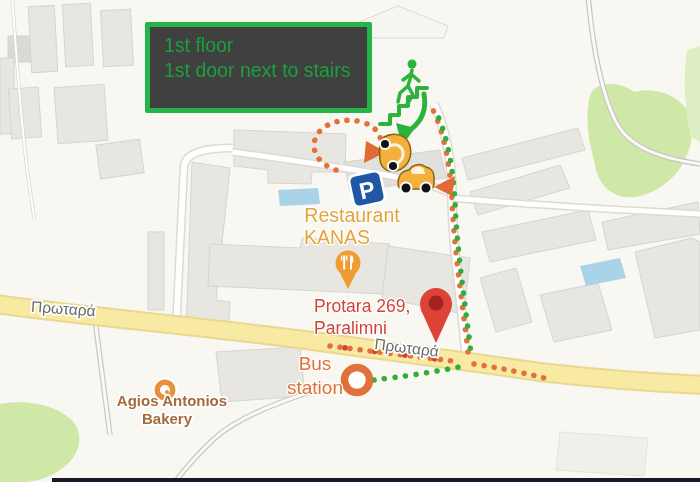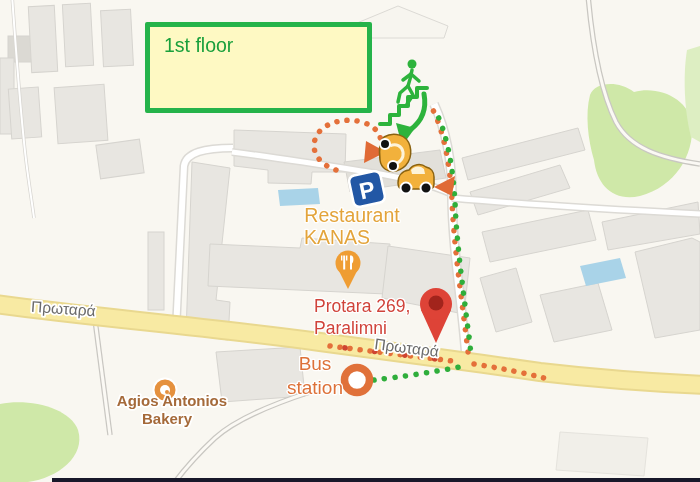--- a/index.html
+++ b/index.html
@@ -7,21 +7,21 @@
     position:relative; width:700px; height:482px; overflow:hidden;
     background:#f9f7f1;
     font-family:"Liberation Sans", sans-serif;
   }
   .map-wrap svg { position:absolute; left:0; top:0; }
   svg text { font-family:"Liberation Sans", sans-serif; }
   .halo { paint-order:stroke; stroke:#ffffff; stroke-width:3.5px; stroke-linejoin:round; }
   .halo-thin { paint-order:stroke; stroke:#ffffff; stroke-width:2.5px; stroke-linejoin:round; }
   .note-box {
     position:absolute; left:145px; top:22px; width:227px; height:91px;
-    box-sizing:border-box; border:5px solid #25b34a; background:#fef9c3;
+    box-sizing:border-box; border:5px solid #25b34a; background:#404040;
     border-radius:2px; padding:6px 0 0 14px; z-index:5;
   }
   .note-box .note-line {
     font-size:19.5px; line-height:25px; color:#1aa03c; white-space:nowrap;
   }
 </style>
 </head>
 <body>
 
 <div class="map-wrap">
@@ -198,14 +198,15 @@
 
     <text transform="translate(63,314) rotate(4)" text-anchor="middle" font-size="15.5" fill="#6b6b6b" class="halo">Πρωταρά</text>
     <text transform="translate(406,353) rotate(7)" text-anchor="middle" font-size="15.5" fill="#6b6b6b" class="halo">Πρωταρά</text>
   </g>
 
   <rect x="52" y="478" width="648" height="4" fill="#18182a"></rect>
 </svg>
 
   <div class="note-box">
     <div class="note-line">1st floor</div>
+    <div class="note-line">1st door next to stairs</div>
   </div>
 </div>
 
 </body></html>

